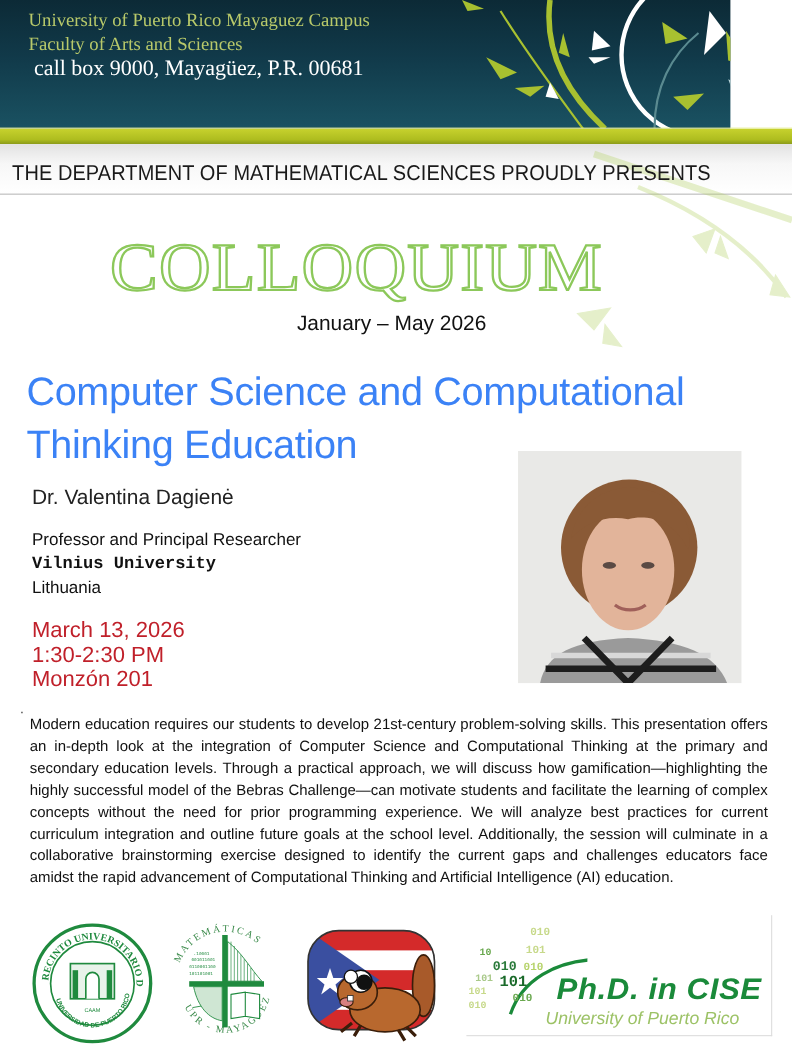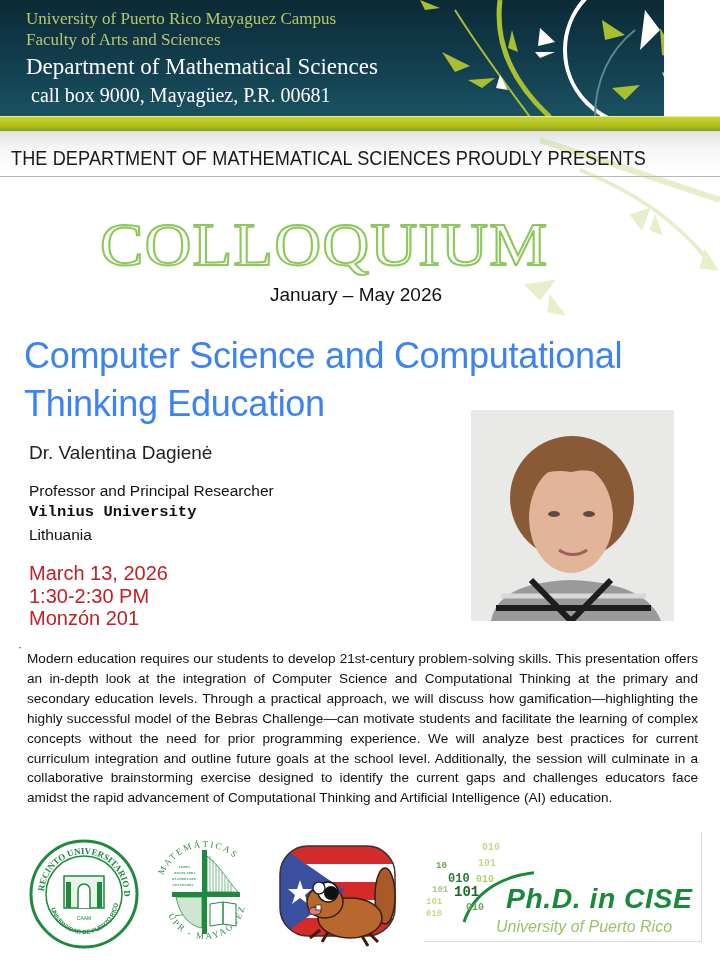--- a/index.html
+++ b/index.html
@@ -93,21 +93,20 @@
     position: absolute; left: 72px; top: 86px; font-size: 16px; font-style: italic; color: #9cc266;
   }
 </style>
 </head>
 <body>
 
 <div class="banner">
   <div class="banner-text">
     <div class="banner-uni">University of Puerto Rico Mayaguez Campus</div>
     <div class="banner-fac">Faculty of Arts and Sciences</div>
-    <div class="banner-dept">Department of Mathematical Sciences</div>
     <div class="banner-addr">call box 9000, Mayagüez, P.R. 00681</div>
   </div>
   <svg class="banner-deco" viewBox="0 0 320 117">
     <path d="M100,0 C95,40 110,80 150,117" stroke="#a8c030" stroke-width="5" fill="none"></path>
     <path d="M55,10 C80,50 110,90 130,117" stroke="#a8c030" stroke-width="2" fill="none"></path>
     <circle cx="240" cy="50" r="75" stroke="#ffffff" stroke-width="4" fill="none"></circle>
     <path d="M195,117 C195,80 210,50 235,30" stroke="#5a8a90" stroke-width="2" fill="none"></path>
     <path d="M20,0 L40,8 L25,10 Z" fill="#a8c030"></path>
     <path d="M42,52 L70,66 L55,72 Z" fill="#a8c030"></path>
     <path d="M68,80 L95,78 L82,88 Z" fill="#a8c030"></path>

